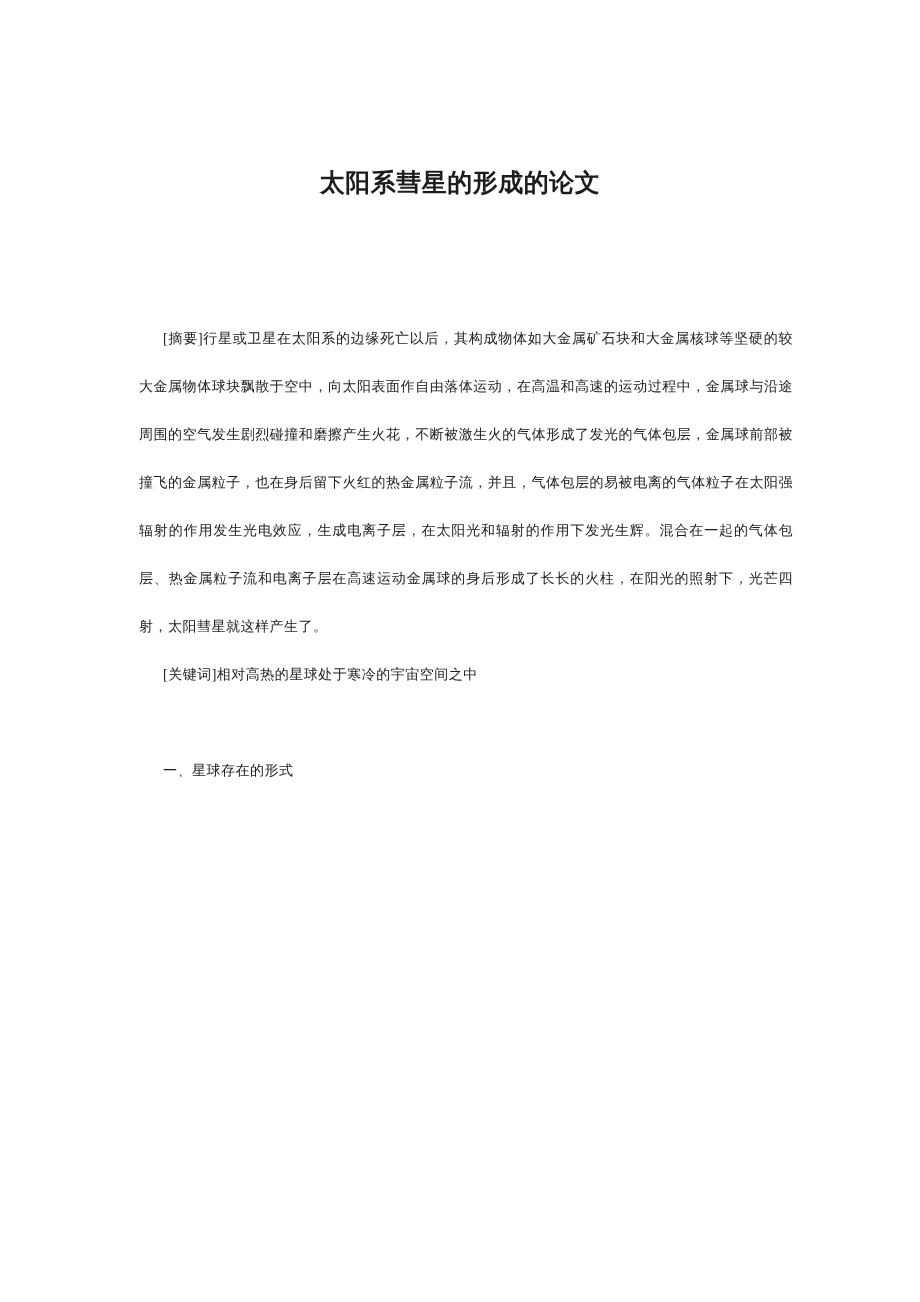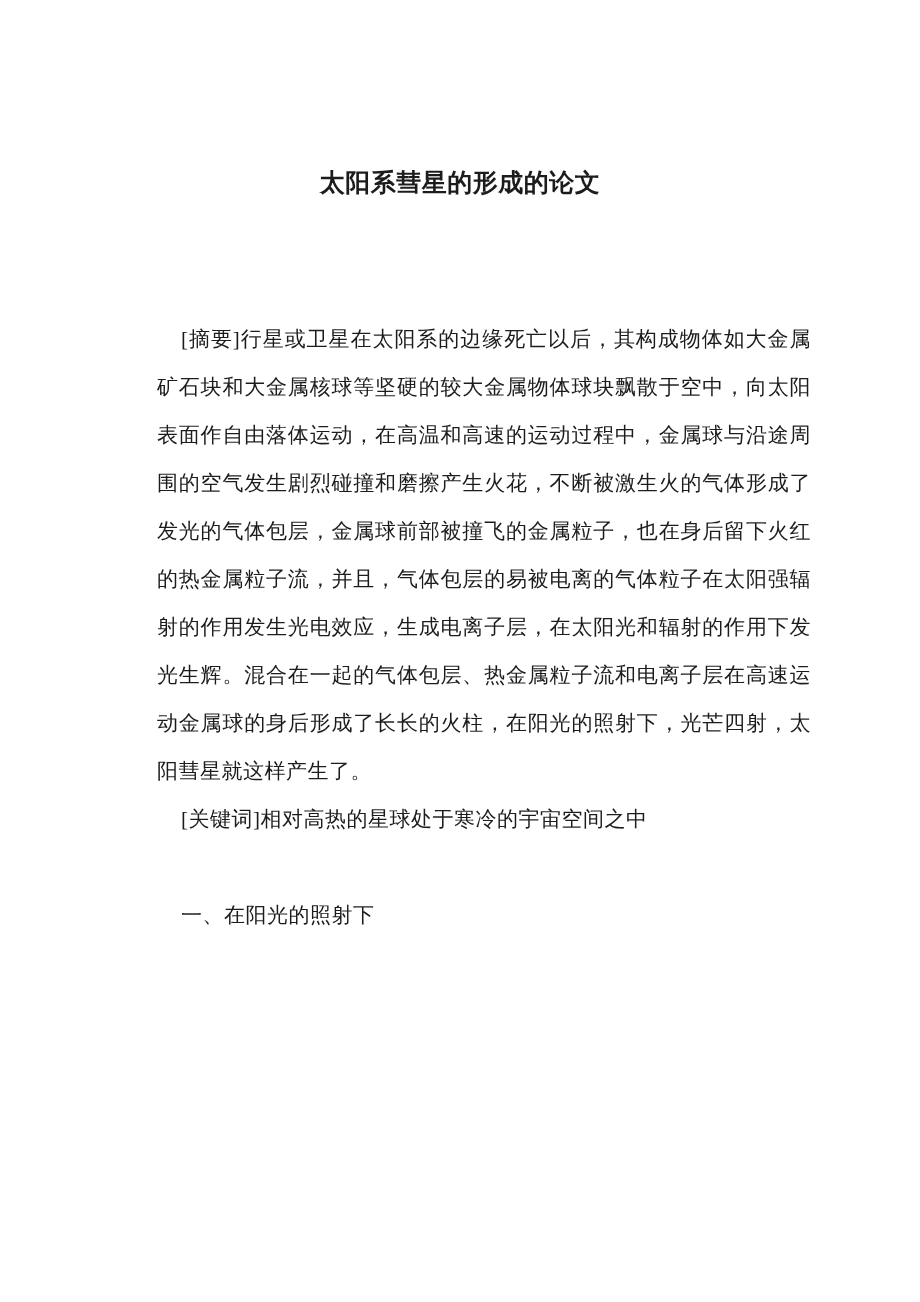--- a/index.html
+++ b/index.html
@@ -24,23 +24,23 @@
     text-align: center;
     font-size: 25px;
     font-weight: bold;
     line-height: 34px;
     letter-spacing: 0.5px;
     margin: 0;
   }
   .content {
     position: absolute;
     top: 315px;
-    left: 157px;
+    left: 139px;
     width: 654px;
-    font-size: 21px;
+    font-size: 14px;
     line-height: 48px;
     letter-spacing: 0.5px;
     text-align: justify;
     text-justify: inter-ideograph;
   }
   .content p {
     margin: 0;
     padding: 0;
     text-indent: 24px;
   }
@@ -57,18 +57,18 @@
 
   <div class="content">
 
     <p>[摘要]行星或卫星在太阳系的边缘死亡以后，其构成物体如大金属矿石块和大金属核球等坚硬的较大金属物体球块飘散于空中，向太阳表面作自由落体运动，在高温和高速的运动过程中，金属球与沿途周围的空气发生剧烈碰撞和磨擦产生火花，不断被激生火的气体形成了发光的气体包层，金属球前部被撞飞的金属粒子，也在身后留下火红的热金属粒子流，并且，气体包层的易被电离的气体粒子在太阳强辐射的作用发生光电效应，生成电离子层，在太阳光和辐射的作用下发光生辉。混合在一起的气体包层、热金属粒子流和电离子层在高速运动金属球的身后形成了长长的火柱，在阳光的照射下，光芒四射，太阳彗星就这样产生了。</p>
 
     <p>[关键词]相对高热的星球处于寒冷的宇宙空间之中</p>
 
     <div class="para-gap"></div>
 
 
-    <p>一、在阳光的照射下</p>
+    <p>一、星球存在的形式</p>
 
 
   </div>
 
 </div>
 
 </body></html>

